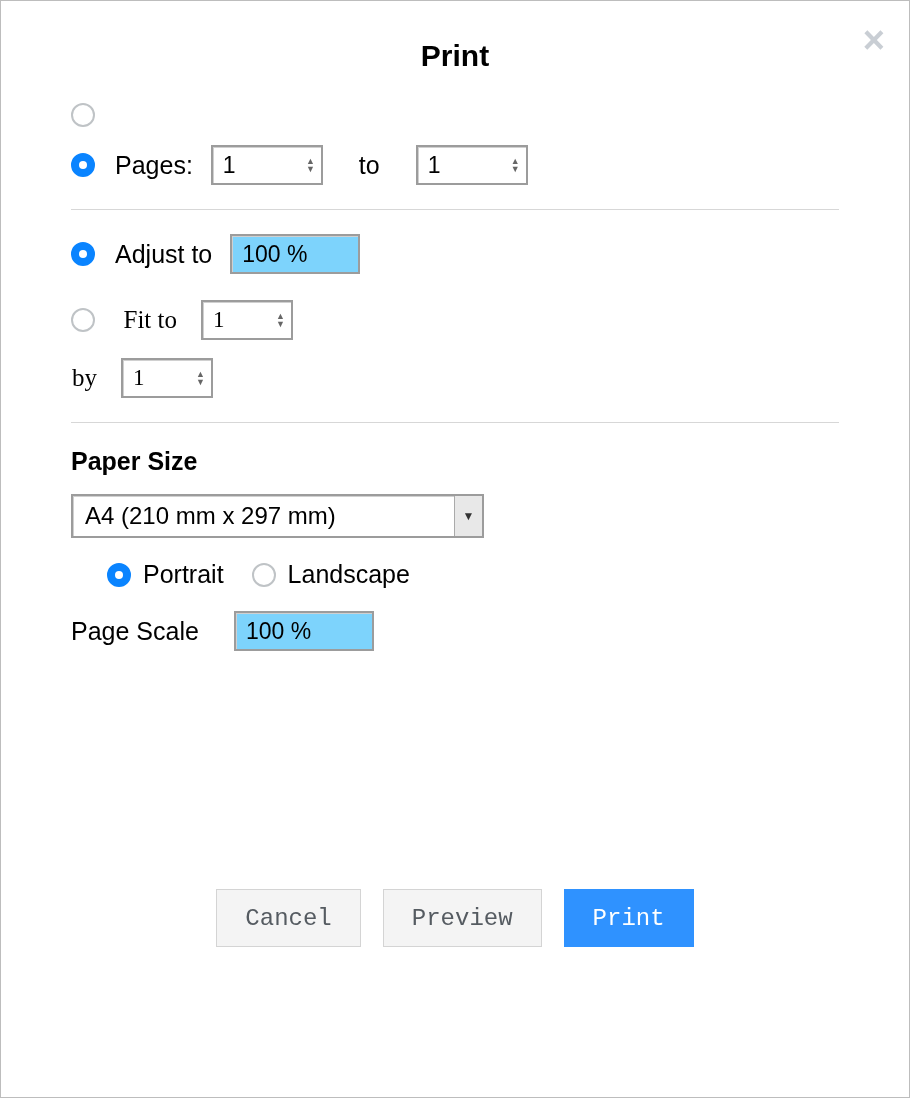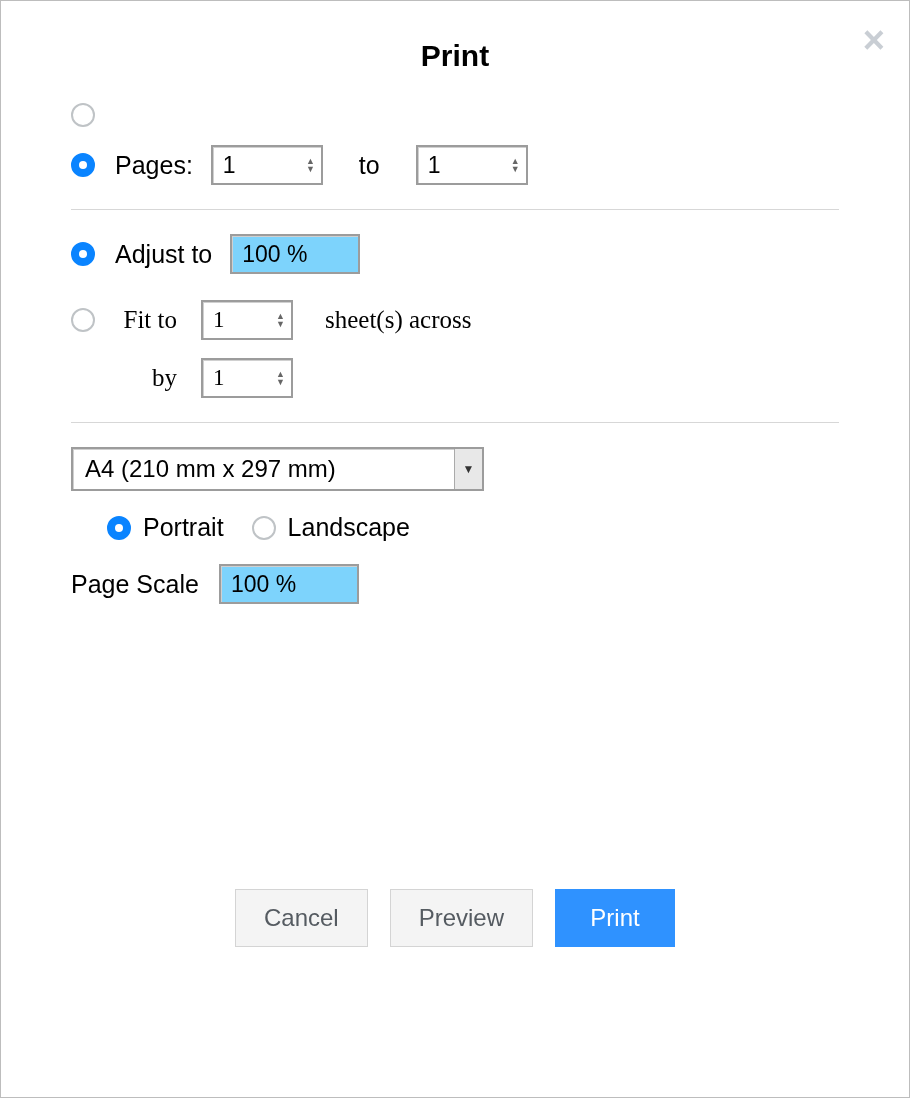--- a/index.html
+++ b/index.html
@@ -165,20 +165,21 @@
     min-width:120px;
     padding:0 28px;
     border:1px solid #d4d4d4;
     background:#f4f4f4;
     font-size:24px;
     color:#555b61;
     display:flex;
     align-items:center;
     justify-content:center;
     cursor:pointer;
+    font-family:Liberation Mono, monospace;
   }
   .btn.primary {
     background:#2f92ff;
     border-color:#2f92ff;
     color:#fff;
   }
   .num-small { width:92px; }
 </style>
 </head>
 <body>
@@ -223,51 +224,51 @@
       <div>
           <div class="radio"></div>
         </div>
       <div class="lbl-cell">Fit to</div>
       <div class="spin-cell">
         <div class="num-input num-small">
           <span>1</span>
           <span class="spin">▲<br>▼</span>
         </div>
       </div>
-      <div class="after-cell">sheet(s) across</div>
 
       <div></div>
       <div class="lbl-cell">by</div>
       <div class="spin-cell">
         <div class="num-input num-small">
           <span>1</span>
           <span class="spin">▲<br>▼</span>
         </div>
       </div>
     </div>
   </div>
 
   <hr class="sep">
 
   <div class="section">
+    <div class="heading">Paper Size</div>
 
     <div class="select">
       <span>A4 (210 mm x 297 mm)</span>
       <span class="caret">▼</span>
     </div>
 
     <div class="orient">
       <div class="radio checked"></div>
       <div class="lbl">Portrait</div>
       <div class="radio"></div>
       <div class="lbl">Landscape</div>
     </div>
 
     <div class="row" style="margin-top:20px;">
-      <div class="lbl" style="margin-right:14px;">Page Scale</div>
+      <div class="lbl" style="margin-right:29px;">Page Scale</div>
       <div class="txt-input" style="width:140px;">
         <span>100 %</span>
       </div>
     </div>
   </div>
 
   <div class="btnbar">
     <div class="btn">Cancel</div>
     <div class="btn">Preview</div>
     <div class="btn primary">Print</div>

